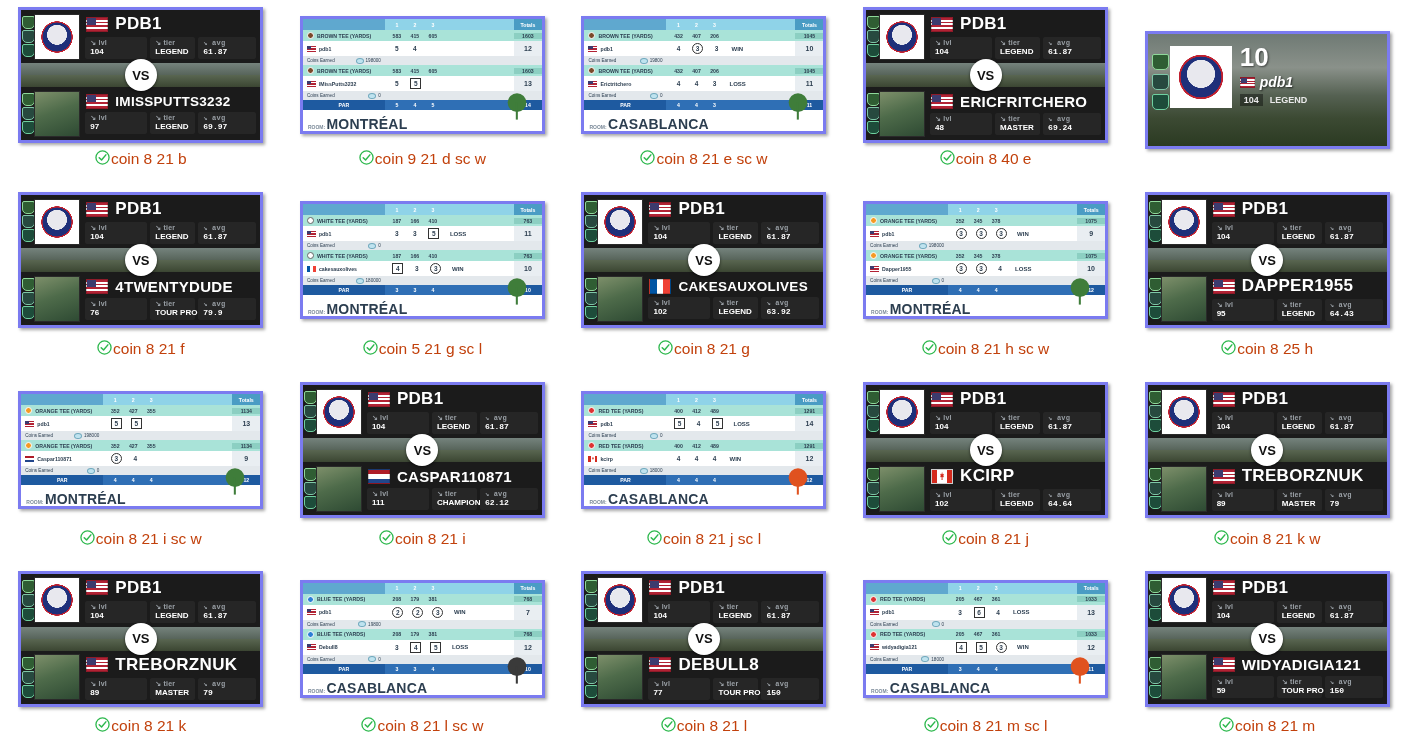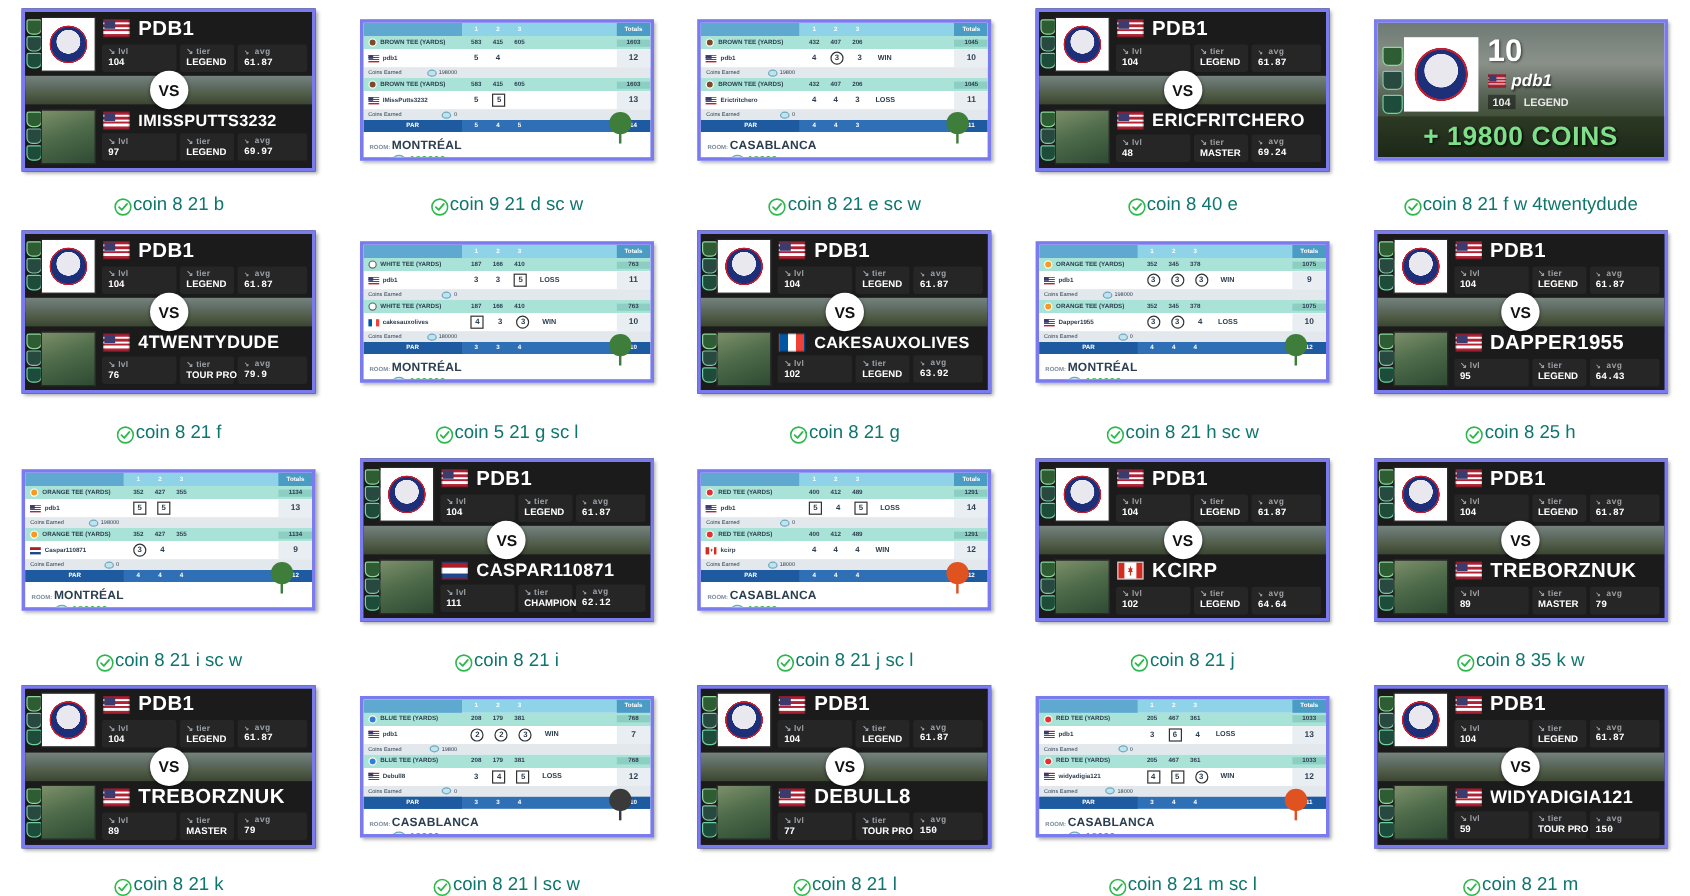--- a/index.html
+++ b/index.html
@@ -30,24 +30,24 @@
   .thumb{
     border:3px solid #7b7bf0;
     box-shadow:2px 2px 3px rgba(0,0,0,0.35);
     box-sizing:border-box;
     position:relative;
     overflow:hidden;
     background:#000;
   }
   .caption{
     height:30px;
-    display:flex;align-items:flex-end;justify-content:center;
+    display:flex;align-items:flex-start;justify-content:center;
     gap:1px;
     font-size:15.5px;
-    color:#0f766e;
+    color:#c2410c;
     white-space:nowrap;
   }
   .chk{
     display:inline-block;width:15px;height:15px;flex:none;
   }
 
   
   .vs-card{
     width:245px;height:136px;
     background:#121212;
@@ -167,21 +167,21 @@
   .sc-coins .ci{width:6px;height:4px;border-radius:50%;background:#bfe3ef;border:1px solid #6fa8bd;}
   .sc-coins .rest{flex:1;}
   .sc-coins .tot{width:28px;background:#e9eef2;}
   .sc-par{display:flex;height:10px;align-items:center;background:#2f6fb5;color:#fff;font-weight:bold;}
   .sc-par .lbl{width:82px;text-align:center;background:#1e5aa0;height:100%;display:flex;align-items:center;justify-content:center;}
   .sc-par .vals{flex:1;display:flex;padding-left:3px;}
   .sc-par .vals span{width:18px;text-align:center;}
   .sc-par .tot{width:28px;text-align:center;background:#1e5aa0;height:100%;display:flex;align-items:center;justify-content:center;}
   .sc-foot{padding:6px 0 0 5px;}
   .sc-foot .room{font-size:5px;color:#7b8a99;font-weight:bold;}
-  .sc-foot .room b{font-size:10px;color:#2c3e50;letter-spacing:.2px;}
+  .sc-foot .room b{font-size:14px;color:#2c3e50;letter-spacing:.2px;}
   .sc-foot .prize{font-size:5px;color:#7b8a99;font-weight:bold;display:flex;align-items:center;gap:3px;margin-top:1px;}
   .sc-foot .prize b{font-size:8.5px;color:#3fb34f;letter-spacing:.3px;}
   .coinicon{display:inline-block;width:9px;height:6px;border-radius:50%;background:#cdeaf3;border:1px solid #6fa8bd;}
   .sc-logo{position:absolute;right:8px;bottom:8px;width:34px;height:34px;}
 
   
   .coin-card{
     width:245px;height:118px;position:relative;overflow:hidden;
     background:linear-gradient(180deg,#6f7a74 0%, #8a918a 30%, #556152 55%, #3c4a33 75%, #2b3a22 100%);
   }
@@ -603,31 +603,21 @@
           </div>
           <div class="coin-num">10</div>
           <div class="coin-name">
             <span class="flag flag-us"></span>
             <span class="n">pdb1</span>
           </div>
           <div class="coin-meta">
             <span class="lv">104</span>
             <span>LEGEND</span>
           </div>
-          <div class="coin-bar">
-            <div class="txt">+ 19800 COINS</div>
-          </div>
         </div>
-      </div>
-      <div class="caption">
-        <svg viewBox="0 0 16 16" class="chk">
-          <circle cx="8" cy="8" r="7" fill="none" stroke="#2db84d" stroke-width="1.4"></circle>
-          <path d="M4.5 8.2 L7 10.6 L11.6 5.2" fill="none" stroke="#2db84d" stroke-width="1.6" stroke-linecap="round" stroke-linejoin="round"></path>
-        </svg>
-        <span>coin 8 21 f w 4twentydude</span>
       </div>
     </div>
     <div class="cell">
       <div class="thumbwrap">
         <div class="thumb vs-card">
           <div class="vs-band"></div>
           <div class="vs-row top">
             <div class="badges">
               <div class="badge"></div>
               <div class="badge b2"></div>
@@ -1533,21 +1523,21 @@
             </div>
           </div>
           <div class="vs-badge">VS</div>
         </div>
       </div>
       <div class="caption">
         <svg viewBox="0 0 16 16" class="chk">
           <circle cx="8" cy="8" r="7" fill="none" stroke="#2db84d" stroke-width="1.4"></circle>
           <path d="M4.5 8.2 L7 10.6 L11.6 5.2" fill="none" stroke="#2db84d" stroke-width="1.6" stroke-linecap="round" stroke-linejoin="round"></path>
         </svg>
-        <span>coin 8 35 k w</span>
+        <span>coin 8 21 k w</span>
       </div>
     </div>
     <div class="cell">
       <div class="thumbwrap">
         <div class="thumb vs-card">
           <div class="vs-band"></div>
           <div class="vs-row top">
             <div class="badges">
               <div class="badge"></div>
               <div class="badge b2"></div>

